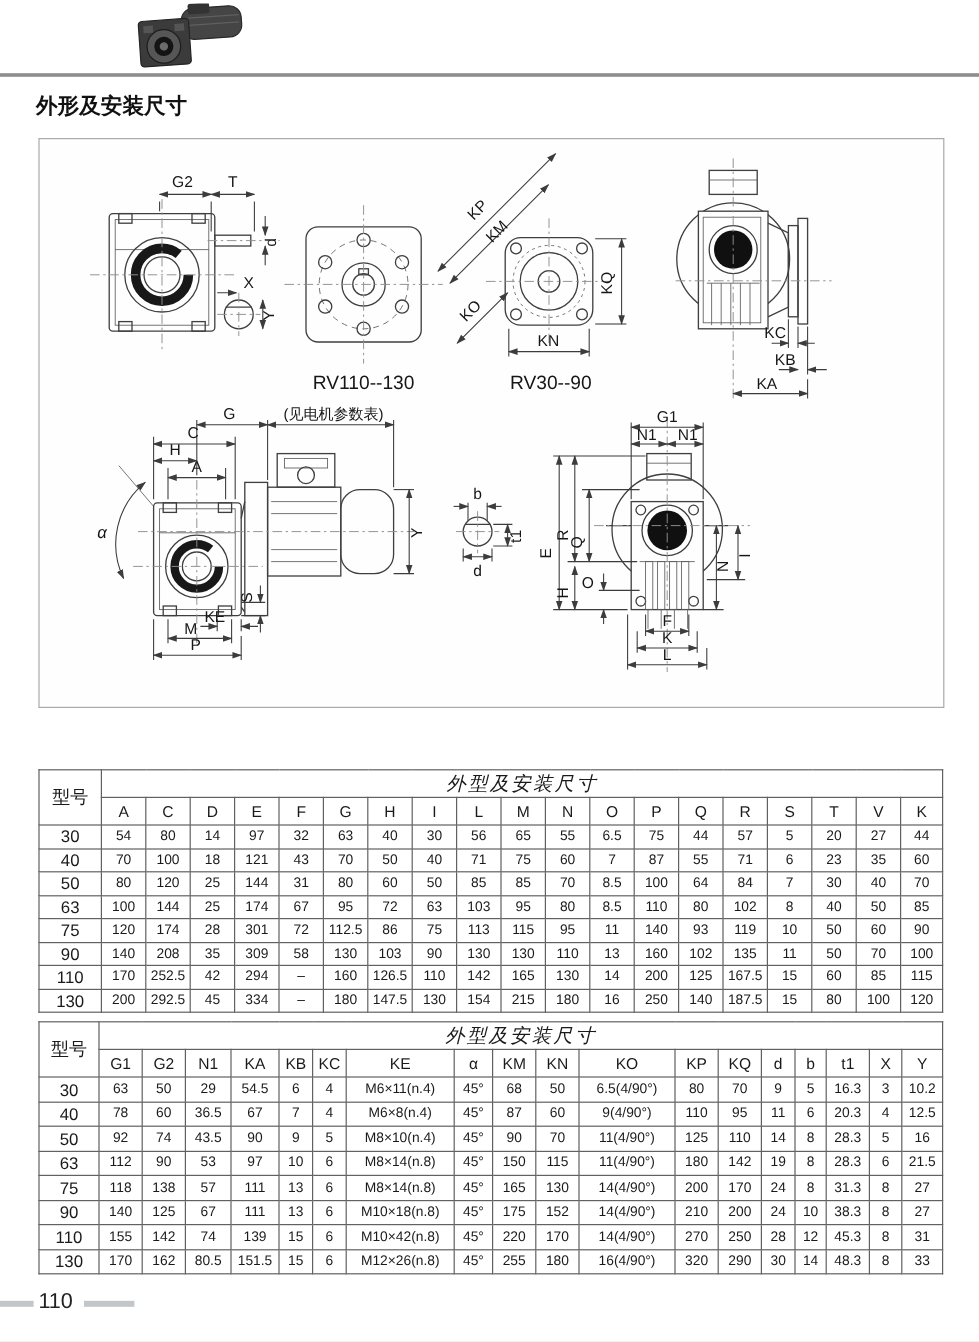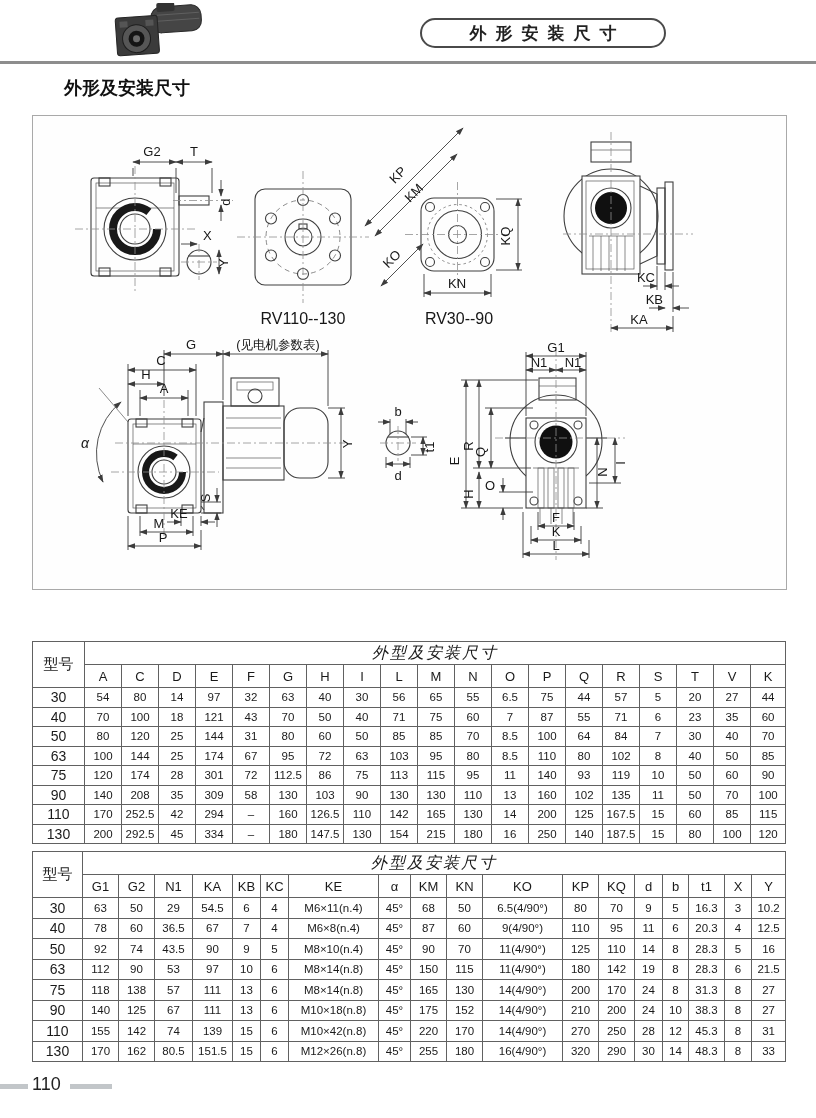--- a/index.html
+++ b/index.html
@@ -5,21 +5,21 @@
   html,body{margin:0;padding:0;background:#e8e8e8;}
   .page{position:relative;width:816px;height:1118px;background:#ffffff;margin:0 auto;
         font-family:"Liberation Sans",sans-serif;color:#1a1a1a;overflow:hidden;}
 
   
   .photo{position:absolute;left:112px;top:3px;width:96px;height:54px;}
   .badge{position:absolute;left:420px;top:18px;width:242px;height:26px;border:2px solid #4a4a4a;
          border-radius:16px;display:flex;align-items:center;justify-content:center;
          font-size:17px;font-weight:bold;letter-spacing:9px;text-indent:9px;color:#222;}
   .rule{position:absolute;left:0;top:61px;width:816px;height:3px;background:#8d8d8d;}
-  .section-title{position:absolute;left:30px;top:76px;font-size:18px;font-weight:bold;color:#111;margin-left:34px;}
+  .section-title{position:absolute;left:30px;top:76px;font-size:18px;font-weight:bold;color:#111;}
 
   
   .draw-box{position:absolute;left:32px;top:115px;width:753px;height:473px;border:1px solid #a9a9a9;background:#fefefe;}
   .draw-box svg{display:block;}
   .ln{stroke:#3f3f3f;fill:none;stroke-width:1.1;}
   .lnthin{stroke:#5a5a5a;fill:none;stroke-width:0.7;}
   .cl{stroke:#8f8f8f;fill:none;stroke-width:0.8;stroke-dasharray:8 3 2 3;}
   .dim{stroke:#3c3c3c;fill:none;stroke-width:0.9;}
   text.lab{font-family:"Liberation Sans",sans-serif;font-size:13px;fill:#161616;}
   text.lab.it{font-style:italic;font-size:14px;}
@@ -59,23 +59,20 @@
       <line x1="46" y1="12" x2="88" y2="12" stroke="#606060"></line>
       <line x1="46" y1="18" x2="88" y2="18" stroke="#606060"></line>
       <rect x="4" y="12" width="42" height="38" rx="3" fill="#3b3b3b" stroke="#242424"></rect>
       <circle cx="24" cy="34" r="14" fill="#565656" stroke="#1d1d1d"></circle>
       <circle cx="24" cy="34" r="8" fill="#141414"></circle>
       <circle cx="24" cy="34" r="3.5" fill="#6b6b6b"></circle>
       <rect x="8" y="16" width="8" height="6" fill="#555"></rect>
       <rect x="34" y="16" width="8" height="6" fill="#555"></rect>
     </g>
   </svg>
-  <div class="badge">
-    <span>外形安装尺寸</span>
-  </div>
   <div class="rule"></div>
   <div class="section-title">外形及安装尺寸</div>
 
   <div class="draw-box">
   <svg width="753" height="473" viewBox="0 0 753 473">
     <defs>
       <marker id="ah" viewBox="0 0 10 10" refX="9" refY="5" markerWidth="9" markerHeight="9" orient="auto-start-reverse">
         <path d="M0,1.6 L10,5 L0,8.4 z" fill="#3c3c3c"></path>
       </marker>
     </defs>

